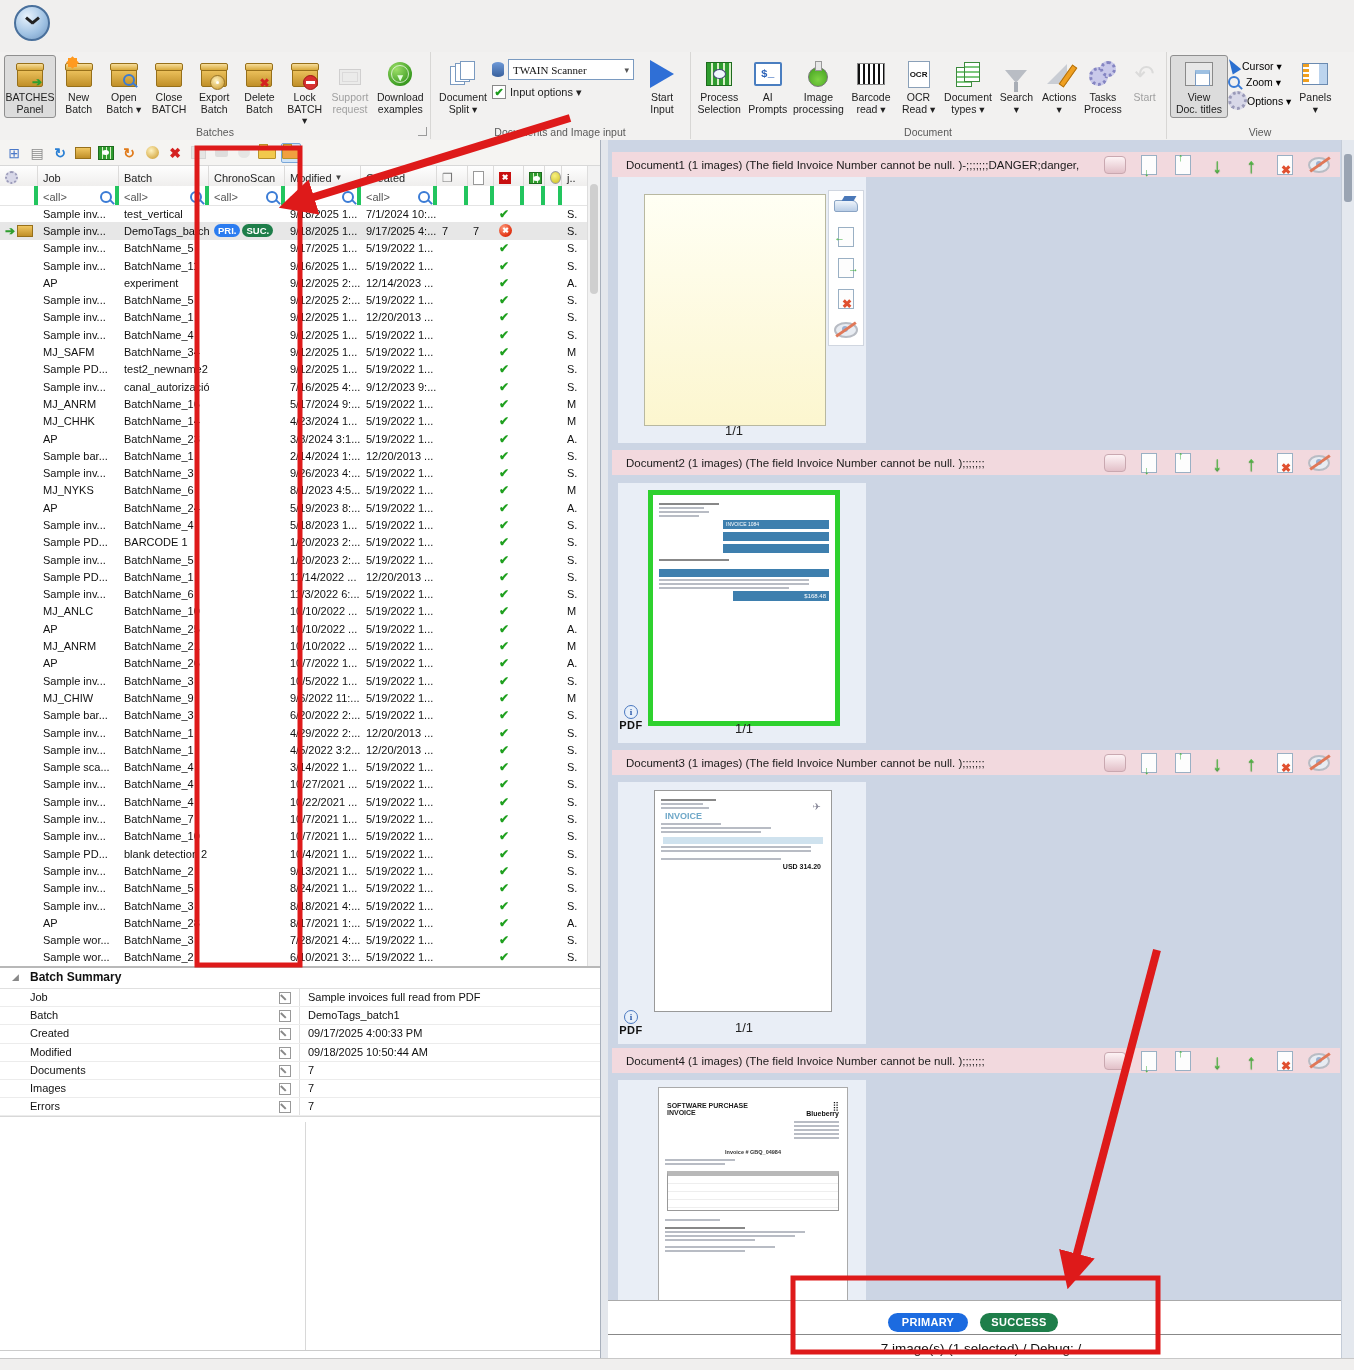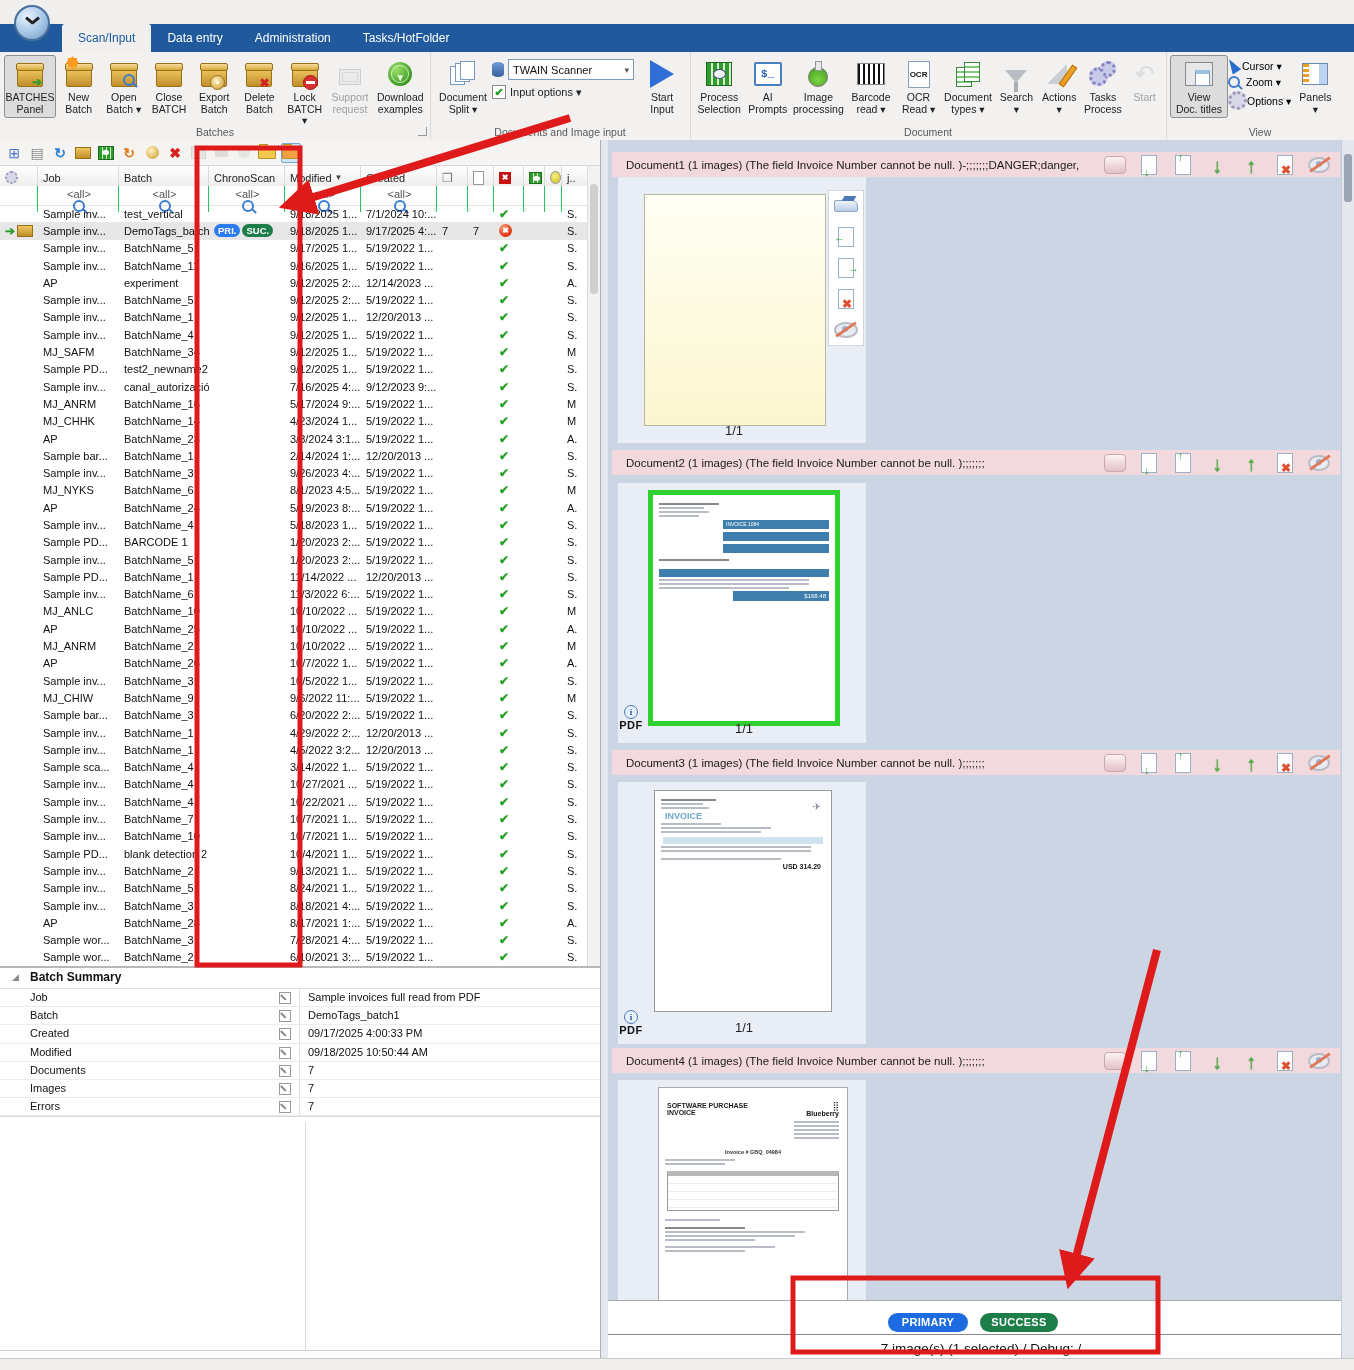--- a/index.html
+++ b/index.html
@@ -74,21 +74,21 @@
   .i-gears i:nth-child(1){left:0;top:6px;width:13px;height:13px;}
   .i-gears i:nth-child(2){right:1px;top:0;width:10px;height:10px;}
   .i-undo{font-size:24px;color:#a9c4e6;line-height:22px;}
   .i-viewdoc{position:relative;width:26px;height:22px;background:#e8e8e8;border:1px solid #8a8a8a;}
   .i-viewdoc::before{content:"";position:absolute;left:9px;top:7px;width:13px;height:11px;background:#fff;border:1px solid #7a9ac0;border-top:4px solid #9dc0e2;}
   .i-cursor{width:0;height:0;border:solid transparent;border-width:0 5px 15px 5px;border-bottom-color:#2a6fd0;transform:rotate(-32deg);}
   .i-gear{width:13px;height:13px;border-radius:50%;border:3px dotted #9a9ab8;background:#d8d8e8;}
   .i-panels{width:24px;height:20px;background:#fff;border:1px solid #6a8ab0;position:relative;}
   .i-panels::before{content:"";position:absolute;left:0;top:0;width:6px;height:100%;background:repeating-linear-gradient(#f0a020 0 3px,#fff 3px 5px);}
   .i-panels::after{content:"";position:absolute;right:0;top:0;width:8px;height:100%;background:#bcd4ee;}
-  .combo{display:flex;align-items:center;gap:4px;}
+  .combo{display:flex;align-items:center;gap:4px;font-family:Liberation Serif, serif;}
   .cyl{width:12px;height:15px;background:linear-gradient(#6f9ad8,#38609c);border-radius:6px/3px;}
   .cbox{width:116px;height:19px;background:#fff;border:1px solid #7a9ac0;font-size:11px;display:flex;align-items:center;padding:0 4px;justify-content:space-between;color:#111;}
   .caret{font-size:9px;color:#555;}
   .chkrow{display:flex;align-items:center;gap:4px;margin-top:5px;font-size:11px;color:#222;}
   .chk{width:12px;height:12px;background:#fff;border:1px solid #888;color:#1d9c1d;font-size:11px;line-height:12px;text-align:center;font-weight:bold;}
   .play{width:0;height:0;border-left:24px solid #2f6fd6;border-top:14px solid transparent;border-bottom:14px solid transparent;}
   .launcher{position:absolute;right:3px;bottom:3px;width:8px;height:8px;border:1px solid #9a9a9a;border-top:none;border-left:none;}
   
   .leftpanel{position:absolute;left:0;top:140px;width:600px;height:1218px;background:#fff;border-right:1px solid #a8b0bc;}
   .ltoolbar{position:absolute;left:0;top:0;width:100%;height:26px;background:#f5f4f2;border-bottom:1px solid #d8d8d8;display:flex;align-items:center;gap:5px;padding-left:5px;box-sizing:border-box;}
@@ -100,21 +100,21 @@
   .minigrid::after{content:"";position:absolute;left:3px;top:3px;width:7px;height:5px;background:#fff;border-radius:50%;}
   .minicd{width:13px;height:13px;border-radius:50%;background:radial-gradient(circle at 40% 35%,#fff3c0,#d9b050 70%,#a8862a);}
   .minifolder{width:16px;height:11px;background:#f2c94c;border:1px solid #b8922a;border-radius:1px;position:relative;}
   .minifolder::before{content:"";position:absolute;left:0;top:-3px;width:7px;height:3px;background:#f2c94c;border:1px solid #b8922a;border-bottom:none;}
   .grid12{display:grid;grid-template-columns:38px 81px 90px 76px 76px 76px 31px 26px 30px 21px 17px 38px;}
   .lhead{position:absolute;left:0;top:26px;width:100%;height:20px;background:linear-gradient(#fefefe,#efeeed);border-bottom:1px solid #cfcecd;font-size:11px;color:#222;}
   .lhead div{border-right:1px solid #dcdbda;padding:3px 0 0 5px;box-sizing:border-box;display:flex;align-items:center;gap:3px;overflow:hidden;}
   .sorticon{font-size:8px;color:#444;}
   .hico{font-size:12px;}
   .lfilter{position:absolute;left:0;top:46px;width:100%;height:19px;background:#fff;border-bottom:1px solid #e4e4e4;font-size:11px;color:#555;}
-  .lfilter div{border-right:1px solid #22c55e;padding:2px 3px 0 5px;box-sizing:border-box;display:flex;align-items:center;justify-content:space-between;flex-direction:column;}
+  .lfilter div{border-right:4px solid #22c55e;padding:2px 3px 0 5px;box-sizing:border-box;display:flex;align-items:center;justify-content:space-between;}
   .lrows{position:absolute;left:0;top:65px;width:100%;height:761px;overflow:hidden;}
   .trow{height:17.3px;font-size:11px;color:#111;align-items:center;}
   .trow>div{padding:0 0 0 5px;box-sizing:border-box;white-space:nowrap;overflow:hidden;display:flex;align-items:center;gap:2px;height:17.3px;}
   .trow.sel{background:#e7e7e7;}
   .selarrow{color:#2f9e2f;font-weight:bold;font-size:12px;}
   .chkok{color:#1fa01f;font-size:12px;font-weight:bold;}
   .errball{width:13px;height:13px;border-radius:50%;background:radial-gradient(circle at 35% 30%,#ff9a7a,#e03010 70%,#b01000);color:#fff;font-size:8px;font-weight:bold;display:inline-flex;align-items:center;justify-content:center;}
   .tagpill{display:inline-block;padding:1px 4px;border-radius:7px;color:#fff;font-size:9.5px;font-weight:bold;line-height:11px;}
   .vsb{position:absolute;right:0;top:26px;width:12px;height:800px;background:#f2f2f2;border-left:1px solid #ddd;}
   .vsb i{position:absolute;left:2px;top:18px;width:8px;height:110px;background:#cfcfcf;border-radius:4px;}
@@ -186,28 +186,20 @@
   .rsb i{position:absolute;left:2px;top:14px;width:8px;height:48px;background:#9aa4b2;border-radius:3px;}
   .bottomstrip{position:absolute;left:0;top:1358px;width:1354px;height:12px;background:#f0efee;border-top:1px solid #c8c8c8;}
   
   .anno{position:absolute;left:0;top:0;z-index:60;pointer-events:none;}
 </style>
 </head>
 <body>
 
 <div id="app">
 
-  <div class="tabrow">
-    <div class="tabs" id="tabs">
-        <div class="tab active">Scan/Input</div>
-        <div class="tab">Data entry</div>
-        <div class="tab">Administration</div>
-        <div class="tab">Tasks/HotFolder</div>
-      </div>
-  </div>
   <div class="logo">
       <i></i>
       <b></b>
     </div>
 
   <div class="ribbon">
 
     <div class="rgroup" style="left:0;width:430px;">
       <div class="rbar">
         <div class="rbtn active">

